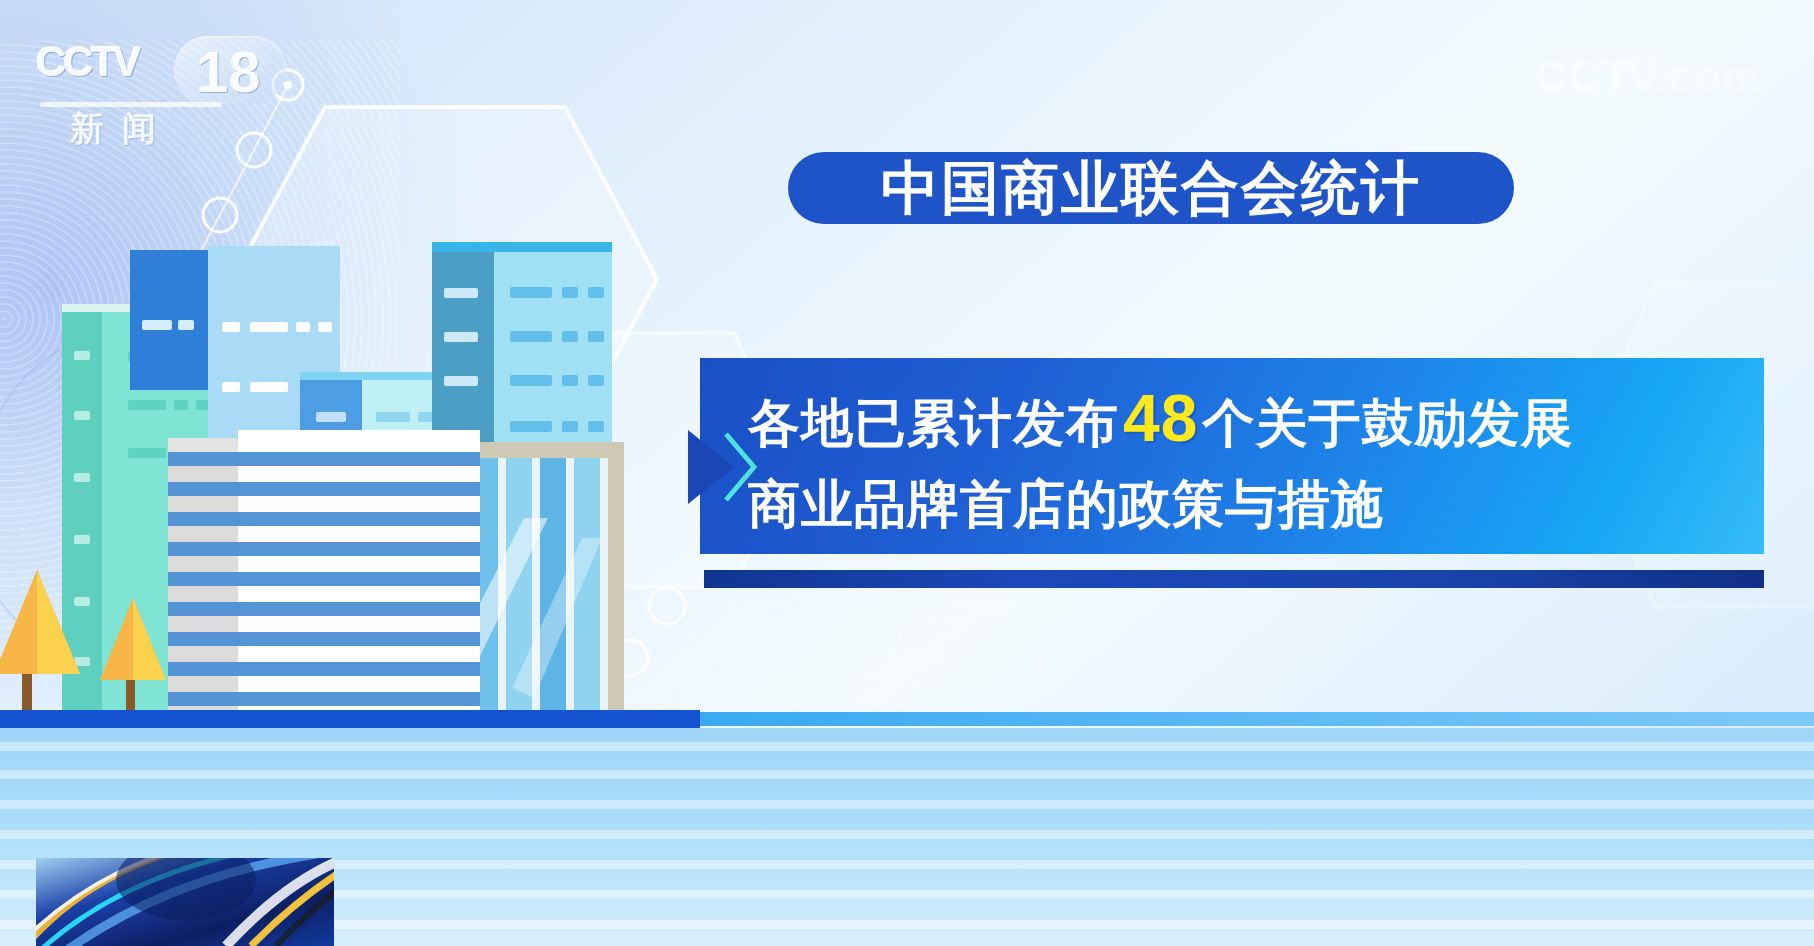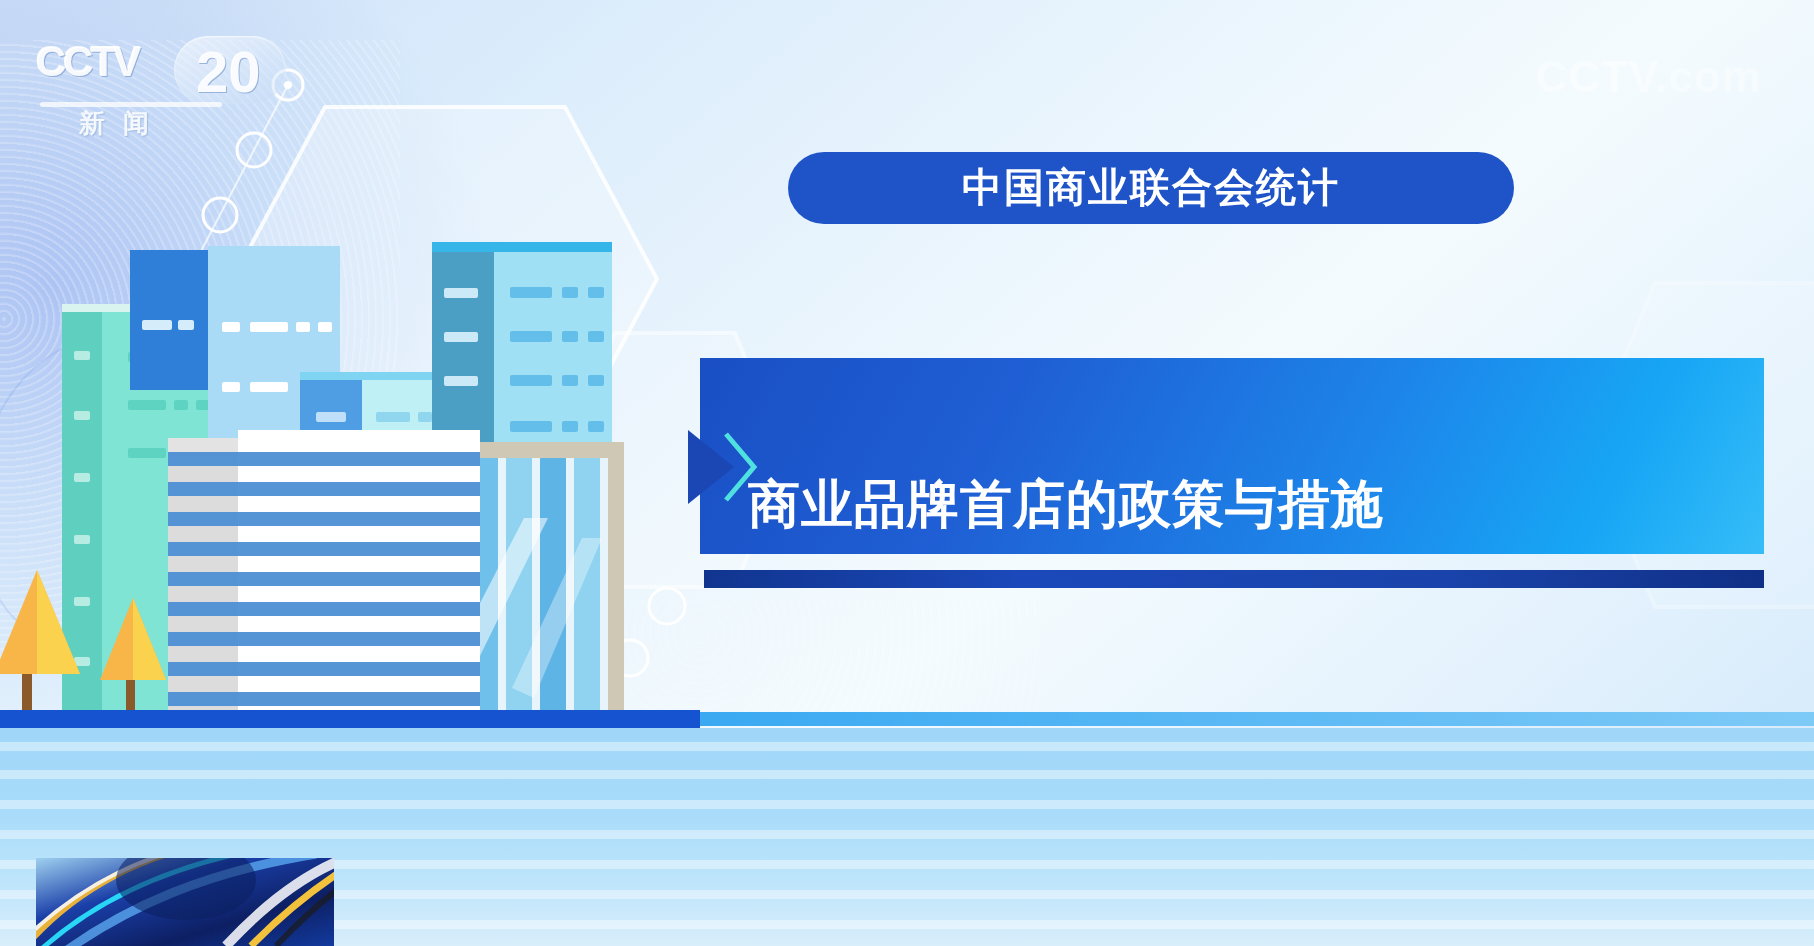--- a/index.html
+++ b/index.html
@@ -29,21 +29,21 @@
   .logo { position:absolute; left:36px; top:34px; width:250px; height:104px; }
   .logo .pill { position:absolute; right:0; top:2px; width:112px; height:68px; border-radius:34px;
     background:linear-gradient(150deg,rgba(255,255,255,.55),rgba(190,215,245,.45));
     box-shadow:0 1px 2px rgba(255,255,255,.8) inset; }
   .logo .cctv { position:absolute; left:0; top:4px; font-size:42px; font-weight:700; letter-spacing:-3px;
     color:rgba(255,255,255,.92); text-shadow:1px 1px 0 rgba(140,170,215,.9), -1px -1px 0 rgba(255,255,255,.9); font-family:"Liberation Sans",sans-serif; }
   .logo .num { position:absolute; left:160px; top:4px; font-size:58px; font-weight:700;
     color:rgba(255,255,255,.95); text-shadow:1px 1px 0 rgba(140,170,215,.85); }
   .logo .ul { position:absolute; left:4px; top:68px; width:182px; height:5px; border-radius:3px;
     background:rgba(255,255,255,.75); }
-  .logo .xinwen { position:absolute; left:43px; top:72px; font-size:26px; font-weight:700; letter-spacing:18px;
+  .logo .xinwen { position:absolute; left:34px; top:72px; font-size:34px; font-weight:700; letter-spacing:18px;
     color:rgba(255,255,255,.88); text-shadow:1px 1px 1px rgba(150,180,220,.8); }
 
   .watermark { position:absolute; right:52px; top:52px; font-size:44px; font-weight:700;
     color:rgba(255,255,255,.42); letter-spacing:1px; }
 
   
   .city { position:absolute; left:0; bottom:236px; width:700px; height:520px; }
   .bld { position:absolute; bottom:0; }
   .win { position:absolute; border-radius:2px; }
 
@@ -55,22 +55,22 @@
   .lower { position:absolute; left:0; top:728px; width:1814px; height:218px;
     background:linear-gradient(180deg,#9fd6f8 0%,#a9dcfa 40%,#bfe5fb 72%,#d8eefb 100%); }
   .stripe { position:absolute; left:0; width:1814px; height:9px; background:rgba(255,255,255,.42); }
 
   .thumb { position:absolute; left:36px; top:858px; width:298px; height:88px; overflow:hidden;
     background:#0b2a7a; }
 
   
   .pill-title { position:absolute; left:788px; top:152px; width:726px; height:72px;
     background:#1f54c8; border-radius:36px; display:flex; align-items:center; justify-content:center; }
-  .pill-title span { color:#fff; font-size:40px; font-weight:700; letter-spacing:2px; line-height:1;
-    font-family:Liberation Serif, serif; }
+  .pill-title span { color:#fff; font-size:58px; font-weight:700; letter-spacing:2px; line-height:1;
+    font-family:Liberation Sans, sans-serif; }
 
   .subtitle { position:absolute; left:788px; top:238px; width:726px; text-align:center;
     color:#1747b8; font-size:45px; font-weight:700; letter-spacing:1px; }
 
   
   .statebox { position:absolute; left:700px; top:358px; width:1064px; height:196px;
     background:linear-gradient(118deg,#1a4fc4 0%,#1f5ed4 28%,#1d86ea 62%,#17a6f5 84%,#36bdf8 100%); }
   .stateline { position:absolute; left:748px; width:1016px; color:#fff; font-size:52px;
     font-weight:700; letter-spacing:1px; line-height:1; white-space:nowrap; }
   .l1 { top:385px; }
@@ -123,21 +123,21 @@
     <circle cx="18" cy="128" r="18" fill="none" stroke="#fff" stroke-width="3"></circle>
   </svg>
   <svg style="position:absolute;left:1600px;top:820px;width:140px;height:130px;opacity:.6">
     <circle cx="100" cy="20" r="18" fill="none" stroke="#fff" stroke-width="3"></circle>
     <circle cx="55" cy="72" r="18" fill="none" stroke="#fff" stroke-width="3"></circle>
   </svg>
 
   <div class="logo">
     <div class="pill"></div>
     <div class="cctv">CCTV</div>
-    <div class="num">20</div>
+    <div class="num">18</div>
     <div class="ul"></div>
     <div class="xinwen">新闻</div>
   </div>
 
   <div class="watermark">CCTV.com</div>
 
   <div class="city">
 
     <div class="bld" style="left:62px;width:40px;height:398px;background:#5fcfc0;"></div>
     <div class="bld" style="left:102px;width:116px;height:398px;background:#7fe4d4;"></div>
@@ -277,16 +277,19 @@
     <span>中国商业联合会统计</span>
   </div>
 
   <div class="statebox"></div>
   <div class="marker">
     <div class="tri"></div>
     <svg style="position:absolute;left:34px;top:0;width:40px;height:74px">
       <polyline points="4,4 32,37 4,70" fill="none" stroke="#4fe0e0" stroke-width="5"></polyline>
     </svg>
   </div>
+  <div class="stateline l1">
+    <span>各地已累计发布</span><span class="hl">48</span><span>个关于鼓励发展</span>
+  </div>
   <div class="stateline l2">商业品牌首店的政策与措施</div>
   <div class="underbar"></div>
 
 </div>
 
 </body></html>

